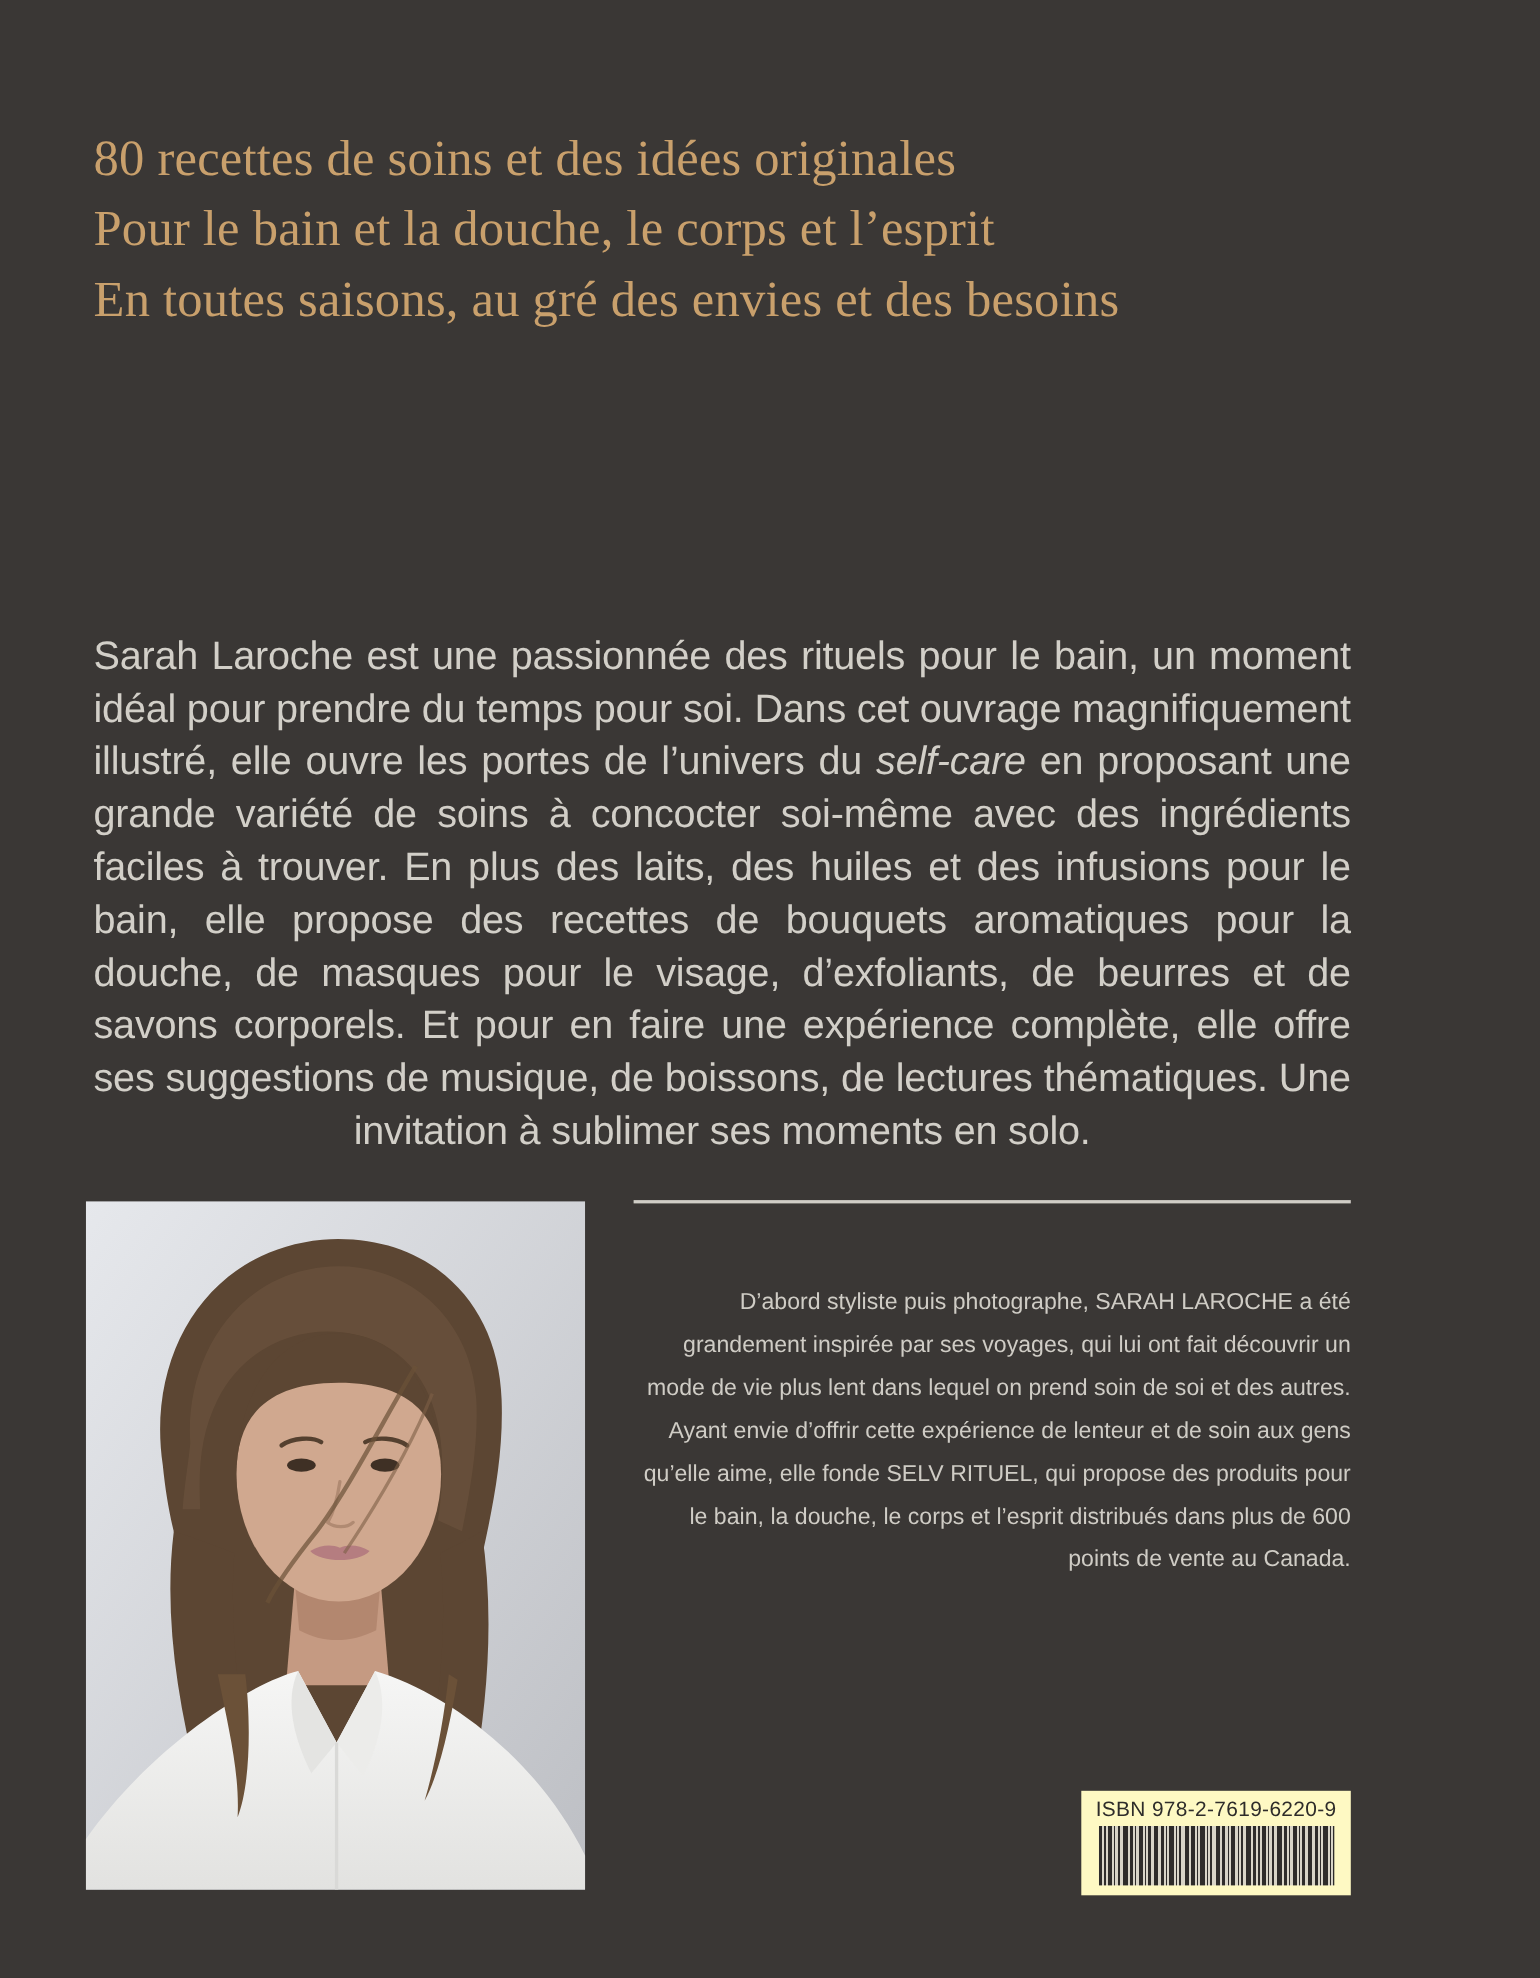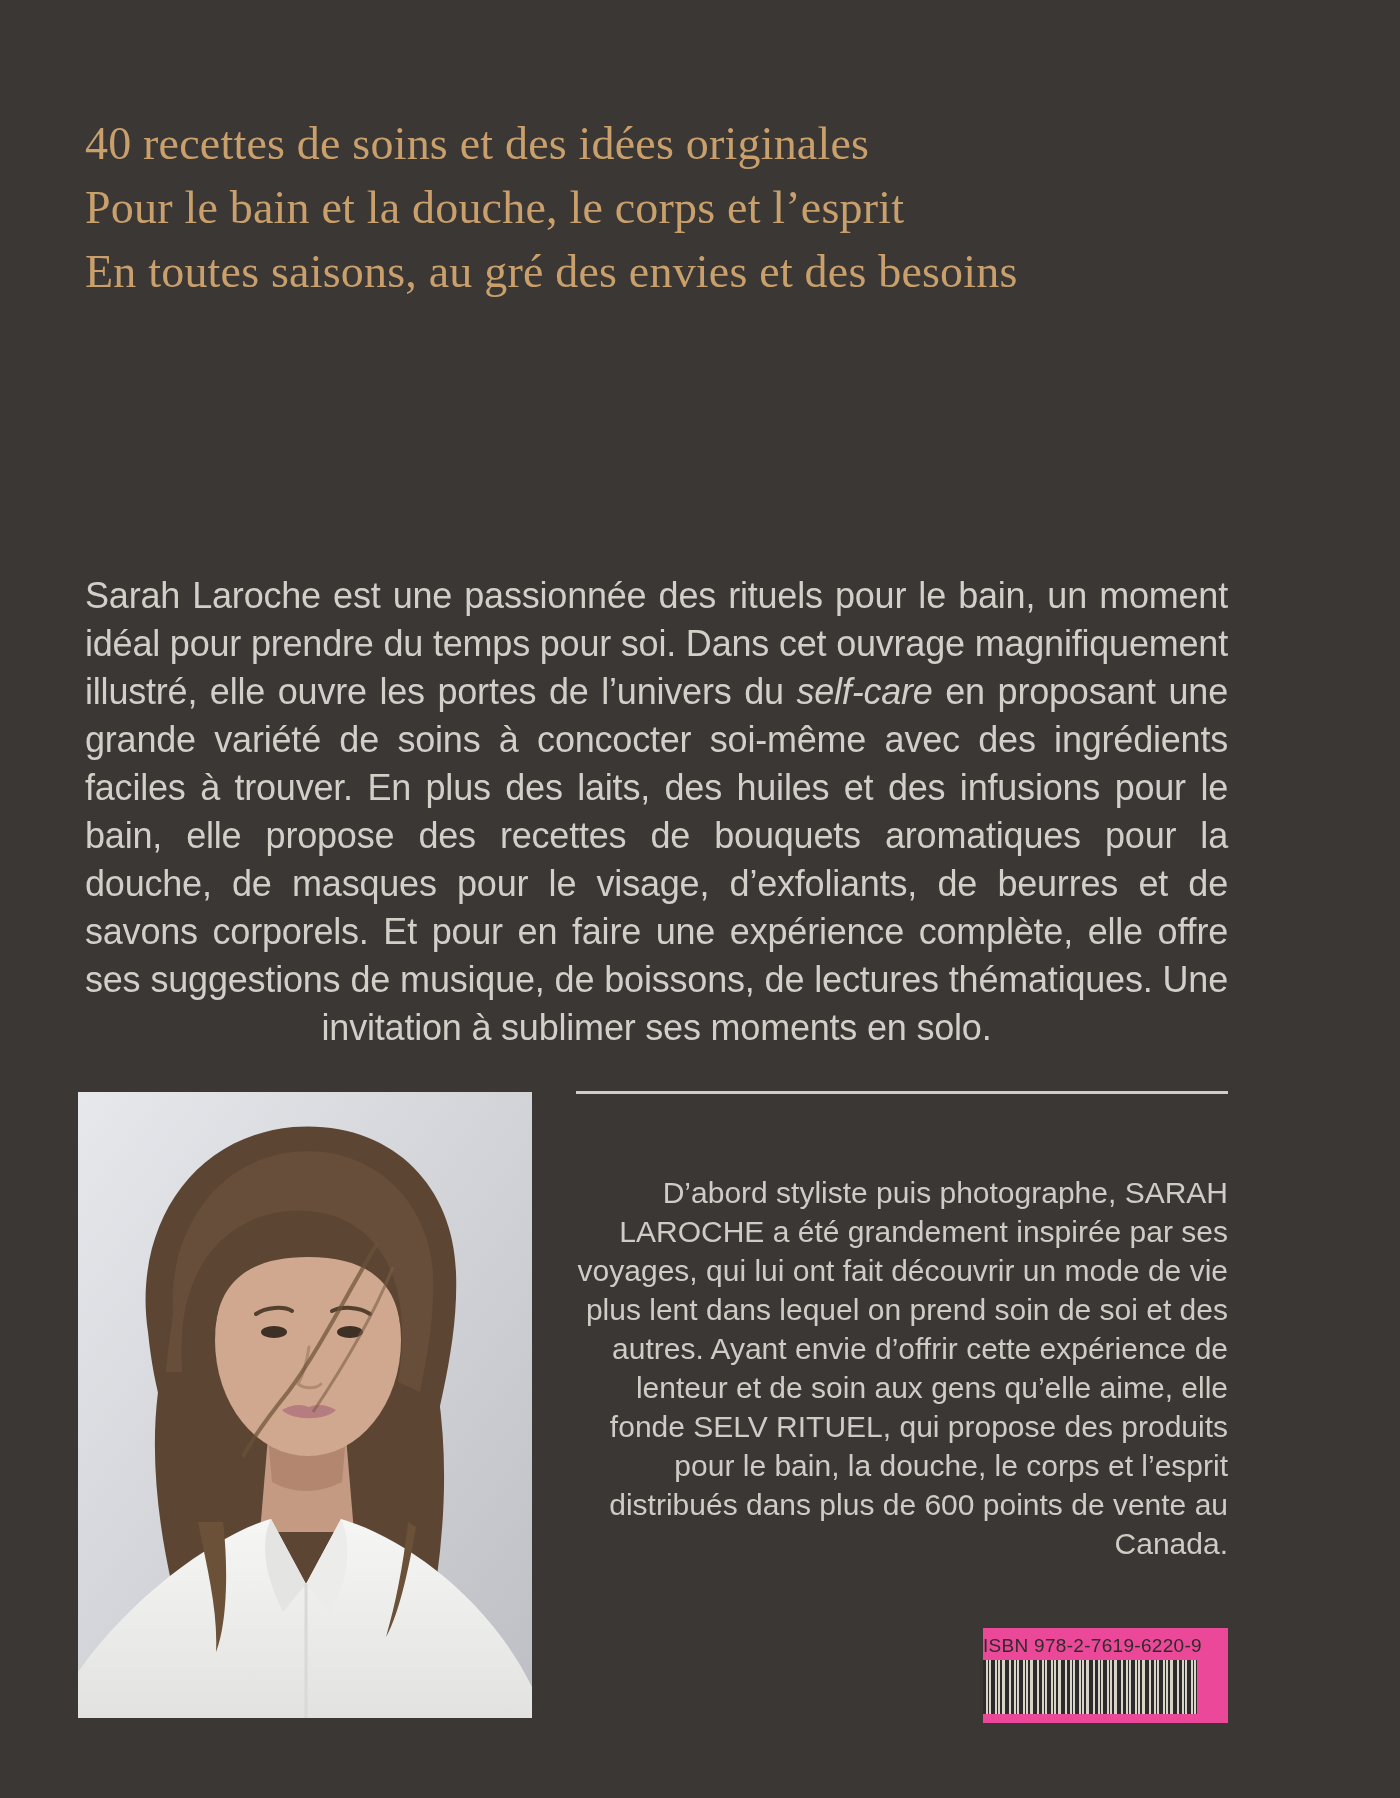--- a/index.html
+++ b/index.html
@@ -42,37 +42,37 @@
 
   
   .divider{
     position:absolute;left:576px;top:1091px;width:652px;height:3px;
     background:#d0cdc6;
   }
 
   
   .bio{
     position:absolute;left:575px;top:1143px;width:653px;
-    font-size:30px;line-height:39px;
+    font-size:21px;line-height:39px;
     color:#cfccc5;
     text-align:right;
   }
 
   
   .logo{
     position:absolute;left:806px;top:1598px;width:142px;height:158px;
   }
   .logo svg{display:block;width:142px;height:158px;}
 
   
   .isbn-box{
     position:absolute;left:983px;top:1628px;width:245px;height:95px;
-    background:#ec4899;
+    background:#fef9c3;
     box-sizing:border-box;
-    display:flex;flex-direction:column;align-items:flex-start;
+    display:flex;flex-direction:column;align-items:center;
     padding-top:7px;
   }
   .isbn-label{
     font-size:19px;line-height:22px;color:#2e2c2a;
     letter-spacing:0.3px;white-space:nowrap;
   }
   .barcode{
     margin-top:3px;
     width:214px;height:54px;
     background:repeating-linear-gradient(90deg,
@@ -83,21 +83,21 @@
       #2e2c2a 17px 19px, #d8d4c7 19px 22px,
       #2e2c2a 22px 26px, #d8d4c7 26px 28px);
   }
 </style>
 </head>
 <body>
 
 <div class="cover">
 
   <div class="tagline">
-    <div>40 recettes de soins et des idées originales</div>
+    <div>80 recettes de soins et des idées originales</div>
     <div>Pour le bain et la douche, le corps et l’esprit</div>
     <div>En toutes saisons, au gré des envies et des besoins</div>
   </div>
 
   <p class="synopsis"><span>Sarah Laroche est une passionnée des rituels pour le bain, un moment idéal pour prendre du temps pour soi. Dans cet ouvrage magnifiquement illustré, elle ouvre les portes de l’univers du </span><span class="it">self-care</span><span> en proposant une grande variété de soins à concocter soi-même avec des ingrédients faciles à trouver. En plus des laits, des huiles et des infusions pour le bain, elle propose des recettes de bouquets aromatiques pour la douche, de masques pour le visage, d’exfoliants, de beurres et de savons corporels. Et pour en faire une expérience complète, elle offre ses suggestions de musique, de boissons, de lectures thématiques. Une invitation à sublimer ses moments en solo.</span></p>
 
   <div class="photo">
     <svg viewBox="0 0 454 626" xmlns="http://www.w3.org/2000/svg">
       <defs>
         <linearGradient id="bgg" x1="0" y1="0" x2="1" y2="1">

